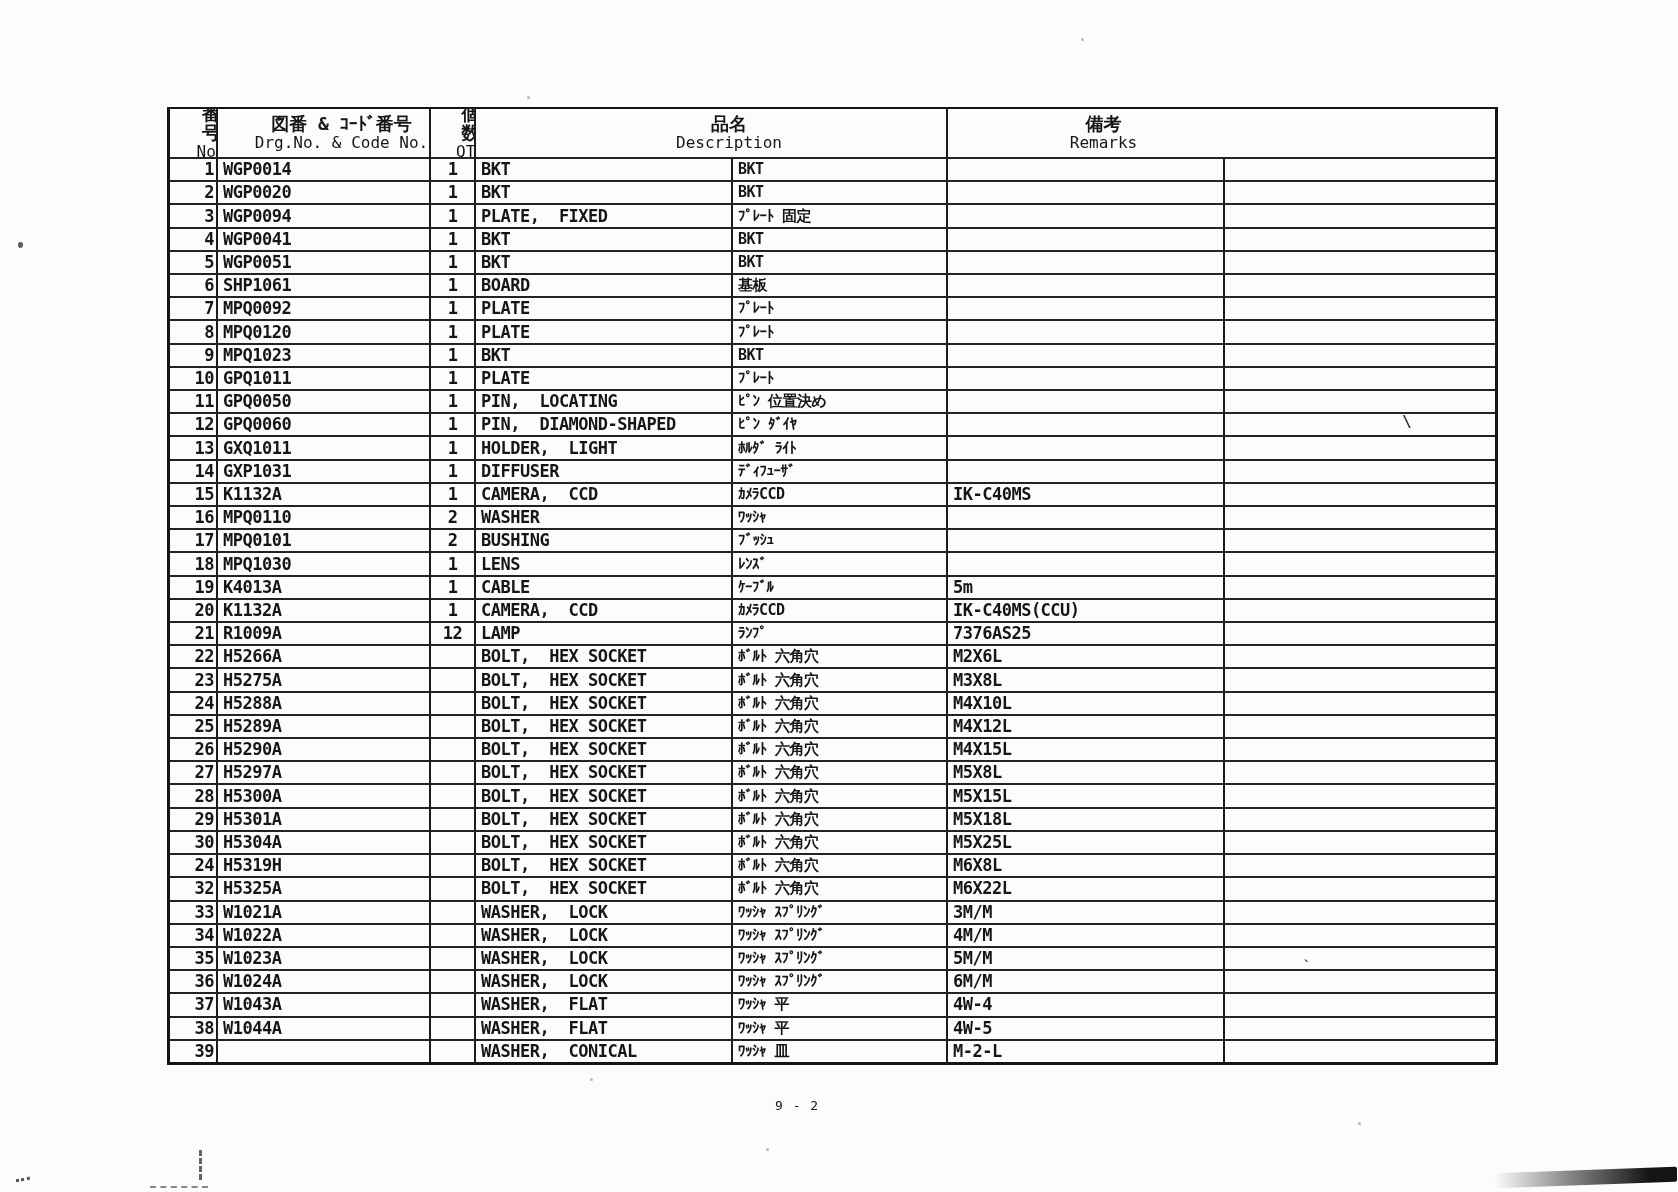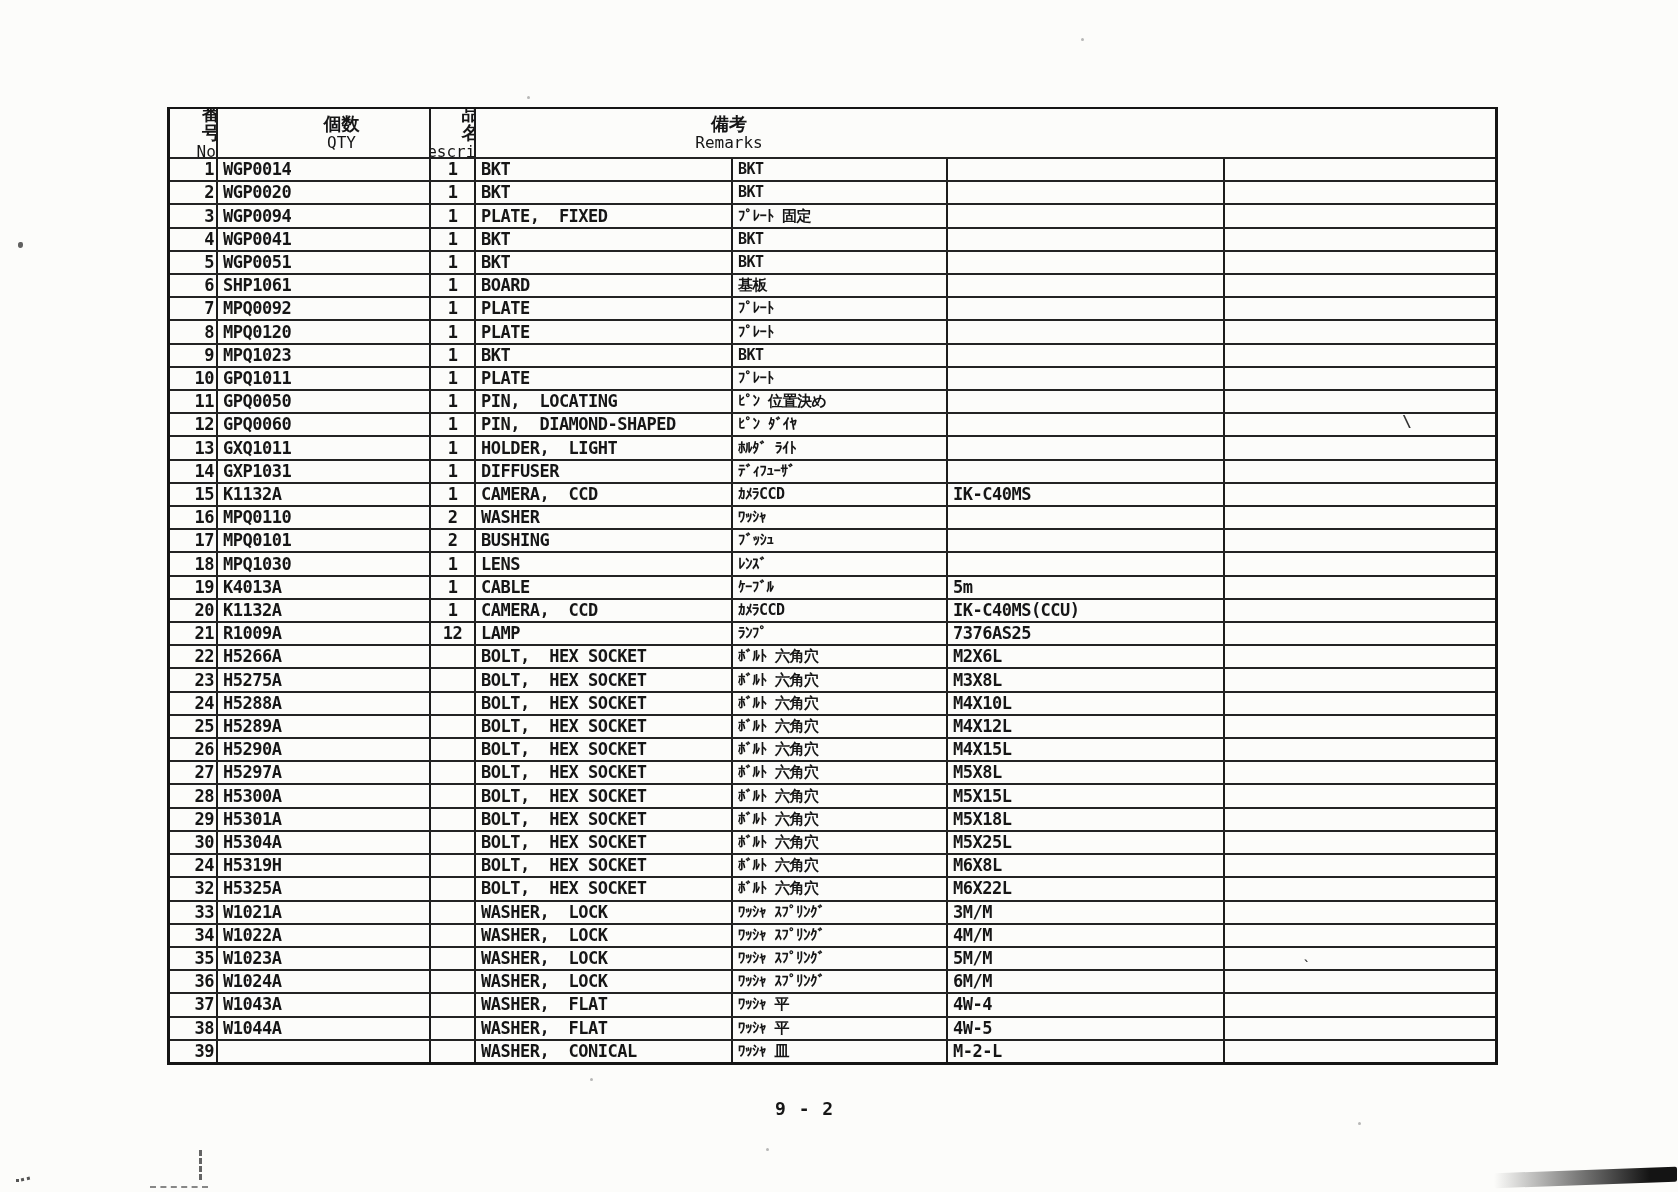--- a/index.html
+++ b/index.html
@@ -25,21 +25,21 @@
   .row .cell:first-child{border-left:none;}
   .hcell{border-left:2px solid #1c1c1c;display:flex;flex-direction:column;
          align-items:center;justify-content:center;gap:1px;overflow:hidden;padding-left:36px;}
   .row.header-row .hcell:first-child{border-left:none;}
   .hcell .jp{font-size:18px;font-weight:bold;line-height:1.05;}
   .hcell .en{font-size:16px;font-weight:normal;line-height:1.05;}
   .cell-no{justify-content:flex-end;padding-right:2px;}
   .cell-qty{justify-content:center;}
   .cell-desc-jp{font-size:15px;}
   
-  .footer-page{position:absolute;left:775px;top:1098px;font-size:18px;font-weight:bold;
+  .footer-page{position:absolute;left:775px;top:1098px;font-size:13px;font-weight:normal;
                letter-spacing:1px;}
   .footer-section{position:absolute;right:88px;top:1096px;font-size:18px;font-weight:bold;
                white-space:pre;}
   
   .artifact{position:absolute;pointer-events:none;}
   .a-dot{width:5px;height:6px;background:#3a3a3a;border-radius:50% 40% 60% 50%;opacity:.8;}
   .a-slash{font-size:16px;font-weight:bold;color:#333;}
   .a-squiggle{width:0;height:30px;border-left:3px dashed #4a4a4a;opacity:.85;}
   .a-tick{width:14px;height:0;border-top:3px dotted #555;transform:rotate(-12deg);}
   .a-dash{width:58px;height:0;border-top:2px dashed #6a6a6a;opacity:.8;}
@@ -53,20 +53,24 @@
 
 <div class="page">
 
   <div class="parts-table">
     <div class="row header-row">
       <div class="hcell">
         <span class="jp">番号</span>
         <span class="en">No.</span>
       </div>
       <div class="hcell">
+        <span class="jp">図番 &amp; ｺｰﾄﾞ番号</span>
+        <span class="en">Drg.No. &amp; Code No.</span>
+      </div>
+      <div class="hcell">
         <span class="jp">個数</span>
         <span class="en">QTY</span>
       </div>
       <div class="hcell">
         <span class="jp">品名</span>
         <span class="en">Description</span>
       </div>
       <div class="hcell">
         <span class="jp">備考</span>
         <span class="en">Remarks</span>

